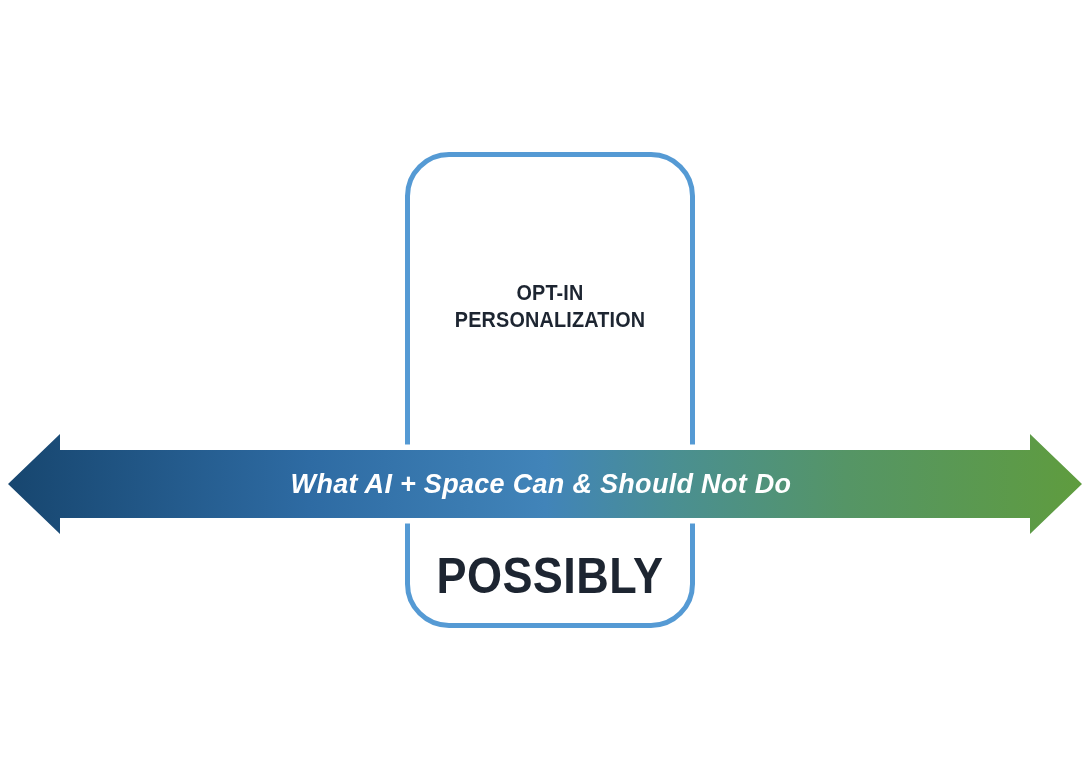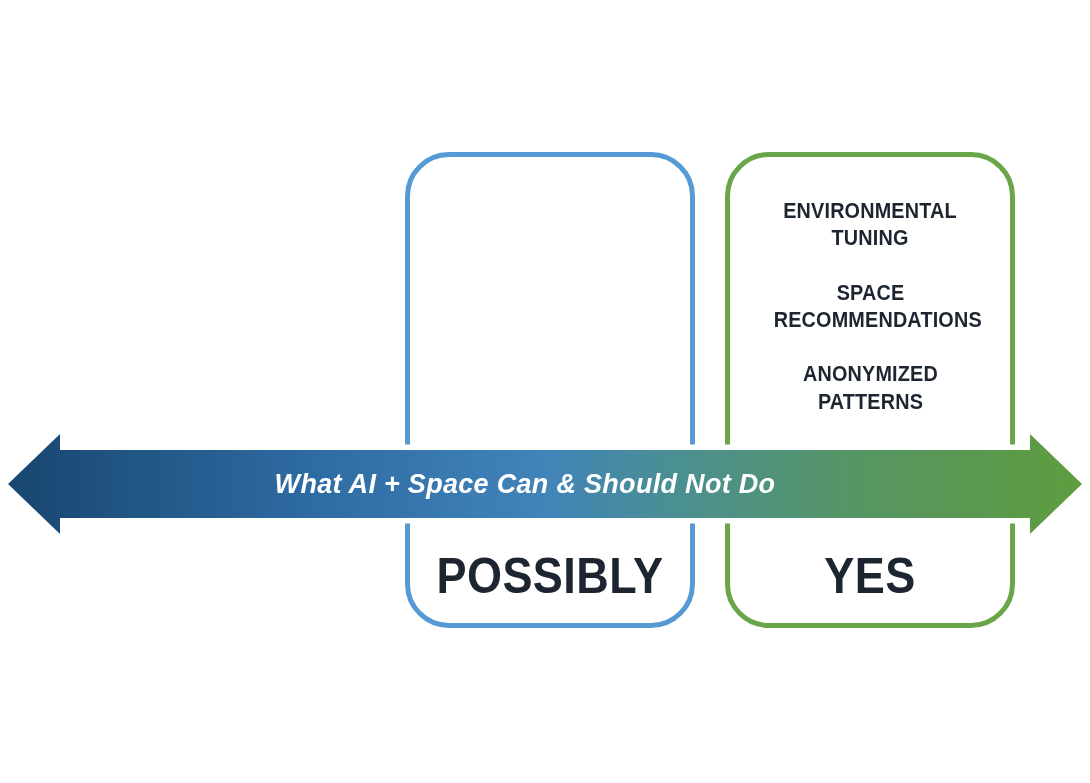--- a/index.html
+++ b/index.html
@@ -77,20 +77,21 @@
     white-space: nowrap;
   }
 
   
   .arrow-wrap {
     position: absolute;
     left: 0;
     top: 430px;
     width: 1050px;
     height: 108px;
+    padding-left: 32px;
   }
   .arrow-wrap svg {
     position: absolute;
     left: 0;
     top: 0;
     width: 1090px;
     height: 108px;
     display: block;
   }
   .arrow-label {
@@ -110,31 +111,26 @@
     white-space: nowrap;
   }
 </style>
 </head>
 <body>
 
 <div class="canvas">
 
 
   <section class="card card-1" style="border-color: rgb(85, 154, 212);">
+    <div class="card-items">
+      <div class="item w230">OPT-IN PERSONALIZATION</div>
+    </div>
     <div class="card-label">POSSIBLY</div>
   </section>
 
-  <section class="card card-2" style="border-color: rgb(105, 166, 74);">
-    <div class="card-items">
-      <div class="item w200">ENVIRONMENTAL TUNING</div>
-      <div class="item w215">SPACE RECOMMENDATIONS</div>
-      <div class="item w175">ANONYMIZED PATTERNS</div>
-    </div>
-    <div class="card-label">YES</div>
-  </section>
 
   <div class="arrow-wrap">
     <svg viewBox="0 0 1090 108">
       <defs>
         <linearGradient id="arrow-gradient" gradientUnits="userSpaceOnUse" x1="8" y1="0" x2="1082" y2="0">
             <stop offset="0%" stop-color="#17466f"></stop>
             <stop offset="28%" stop-color="#2e6ba3"></stop>
             <stop offset="50%" stop-color="#4184b9"></stop>
             <stop offset="62%" stop-color="#4a8f92"></stop>
             <stop offset="78%" stop-color="#559566"></stop>

